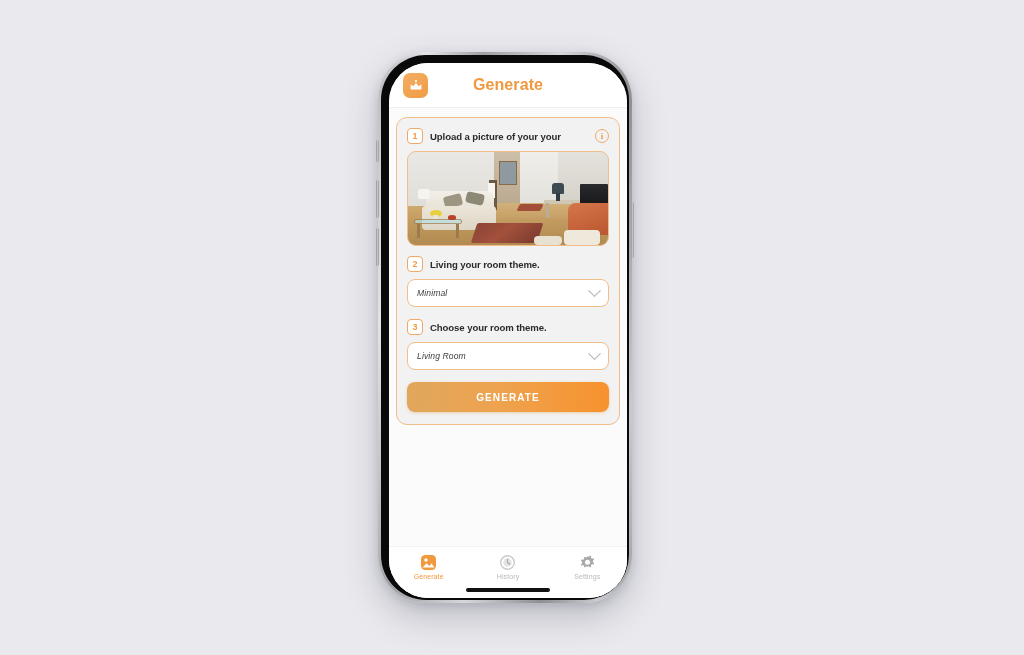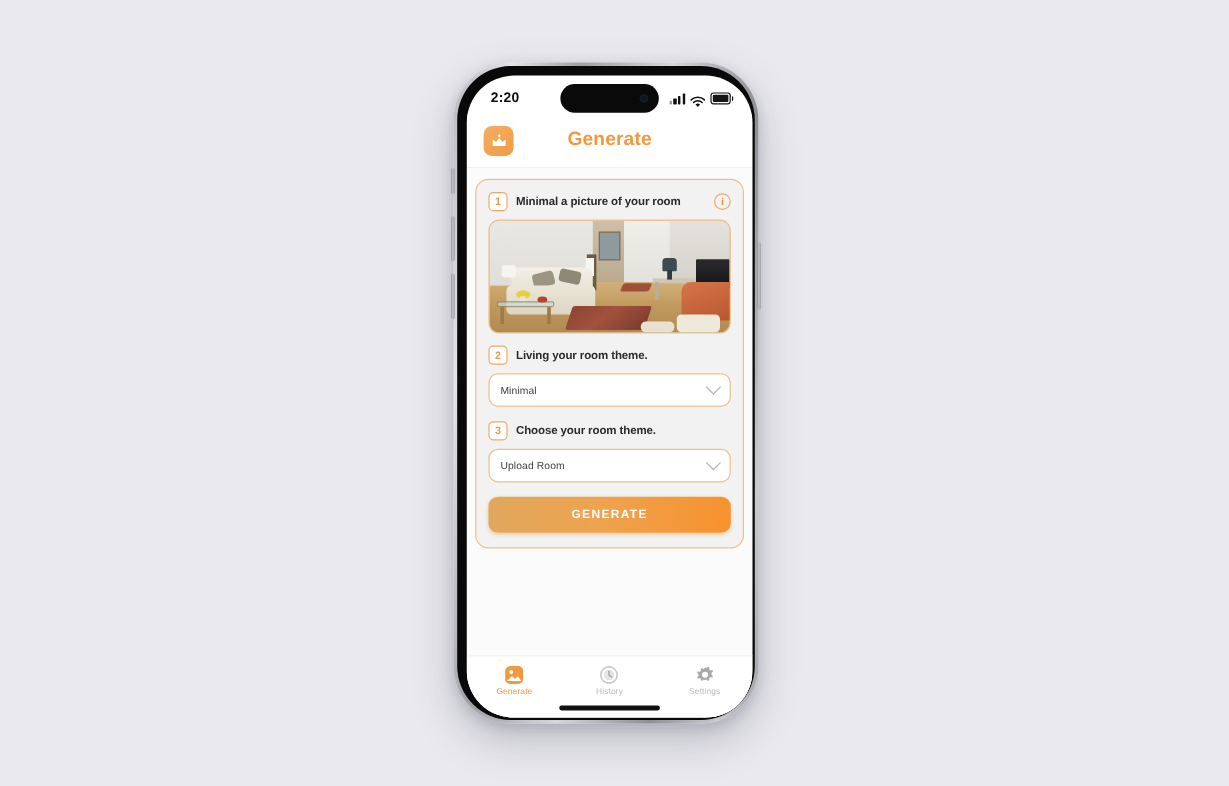--- a/index.html
+++ b/index.html
@@ -284,20 +284,21 @@
   
   .select-box {
     height: 28px;
     background: #fff;
     border: 1.2px solid #f3bd89;
     border-radius: 8px;
     display: flex;
     align-items: center;
     padding: 0 9px;
     margin-bottom: 12px;
+    font-style: italic;
   }
   .select-value {
     flex: 1;
     font-size: 8.6px;
     color: #3e3e3e;
     letter-spacing: .1px;
   }
   .chev {
     width: 9px; height: 9px;
     border-right: 1.4px solid #b4b4b4;
@@ -366,65 +367,39 @@
 <div class="phone-frame">
 
   <div class="btn-side btn-silent"></div>
   <div class="btn-side btn-volup"></div>
   <div class="btn-side btn-voldn"></div>
   <div class="btn-side btn-power"></div>
 
   <div class="phone-bezel">
     <div class="screen">
 
-      <div class="status-bar">
-        <div class="status-time">2:20</div>
-
-        <div class="dynamic-island">
-          <div class="di-cam"></div>
-        </div>
-
-        <div class="status-right">
-          <div class="signal">
-            <i></i>
-              <i></i>
-              <i></i>
-              <i></i>
-          </div>
-          <div class="wifi">
-            <svg width="13" height="10" viewBox="0 0 13 10">
-              <path d="M6.5 9.2 4.6 7.1a2.8 2.8 0 0 1 3.8 0L6.5 9.2z" fill="#111"></path>
-              <path d="M2.9 5.4a5.2 5.2 0 0 1 7.2 0" stroke="#111" stroke-width="1.3" fill="none" stroke-linecap="round"></path>
-              <path d="M1 3.2a8 8 0 0 1 11 0" stroke="#111" stroke-width="1.3" fill="none" stroke-linecap="round"></path>
-            </svg>
-          </div>
-          <div class="battery">
-            <div class="battery-fill"></div>
-          </div>
-        </div>
-      </div>
 
       <div class="app-header">
         <div class="app-logo">
           <svg width="14" height="13" viewBox="0 0 14 13">
             <path d="M1.6 10.6V5.3l2.7 2 2.7-3.4 2.7 3.4 2.7-2v5.3H1.6z" fill="#fff"></path>
             <circle cx="7" cy="2.2" r="1.1" fill="#fff"></circle>
           </svg>
         </div>
         <div class="app-title">Generate</div>
       </div>
       <div class="header-divider"></div>
 
       <div class="page-body">
 
         <div class="main-card">
 
           <div class="step-row">
             <div class="step-badge">1</div>
-            <div class="step-label">Minimal a picture of your room</div>
+            <div class="step-label">Upload a picture of your your</div>
             <div class="info-icon">i</div>
           </div>
 
           <div class="photo-frame">
             <div class="photo">
               <div class="p-wall-l"></div>
               <div class="p-wall-m"></div>
               <div class="p-wall-r"></div>
               <div class="p-wall-rr"></div>
               <div class="p-floor"></div>
@@ -467,21 +442,21 @@
             <div class="select-value">Minimal</div>
             <div class="chev"></div>
           </div>
 
           <div class="step-row">
             <div class="step-badge">3</div>
             <div class="step-label">Choose your room theme.</div>
           </div>
 
           <div class="select-box">
-            <div class="select-value">Upload Room</div>
+            <div class="select-value">Living Room</div>
             <div class="chev"></div>
           </div>
 
           <button class="generate-btn">GENERATE</button>
 
         </div>
       </div>
 
       <div class="tab-bar">
 

